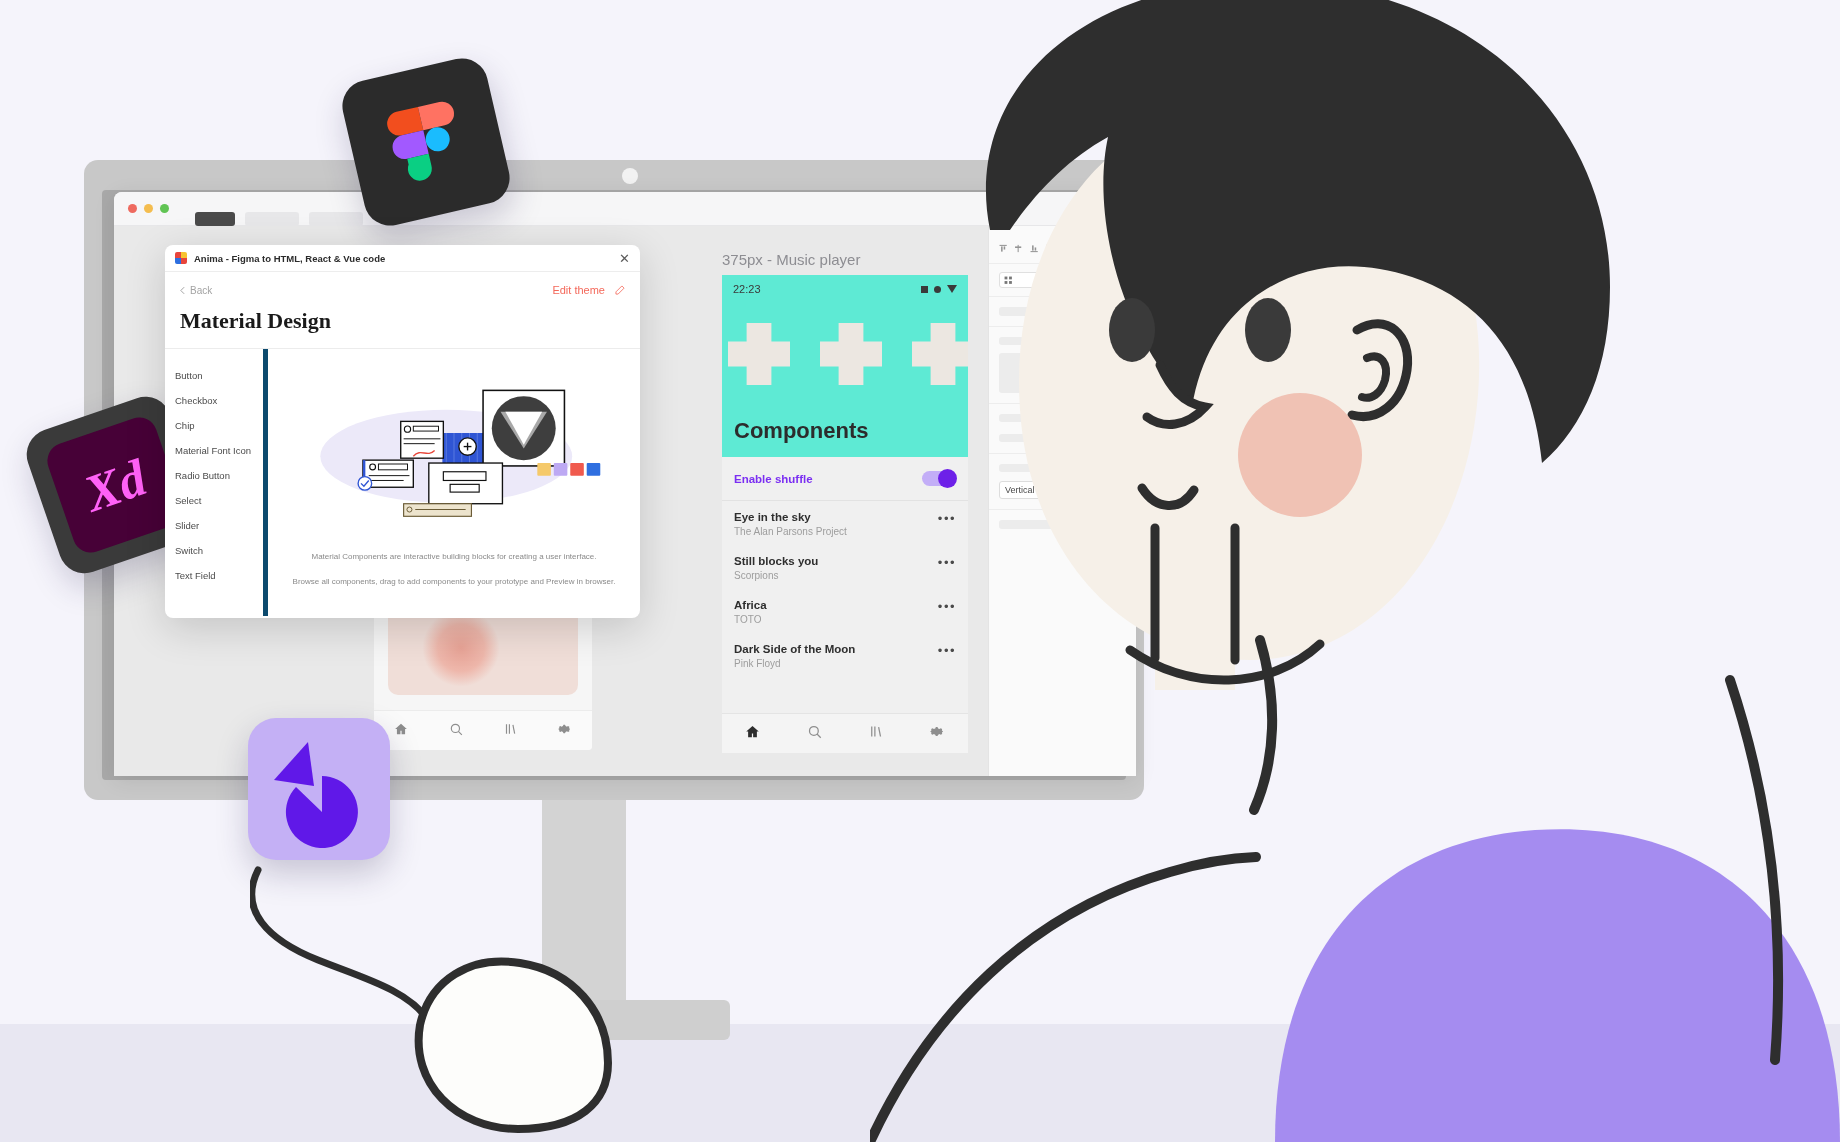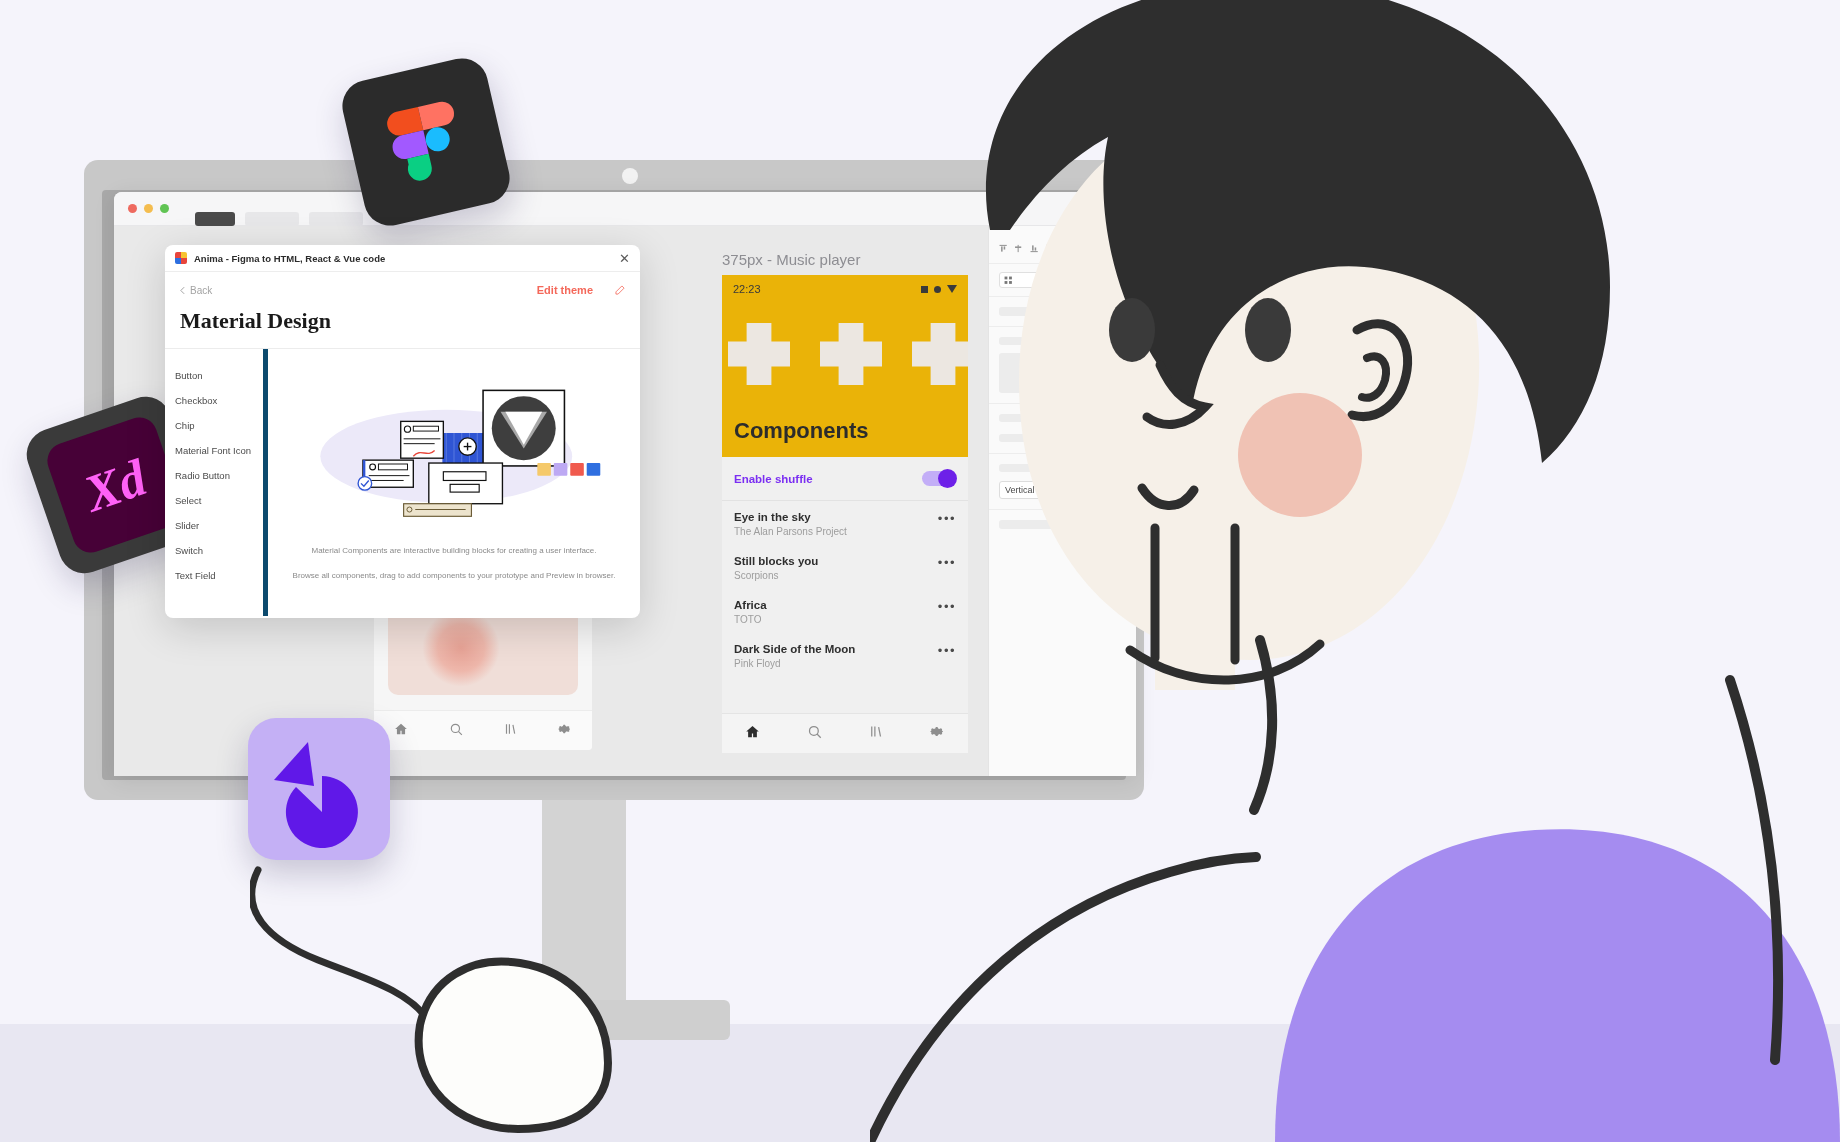--- a/index.html
+++ b/index.html
@@ -85,21 +85,21 @@
   
   .flower { position:absolute; background:#ece7e1; }
 
   .phone-a-nav{ position:absolute; bottom:0; left:0; right:0; height:40px; background:#fafafa;
                 border-top:1px solid #ececec; display:flex; align-items:center; justify-content:space-around;}
 
   
   .frame-b { position:absolute; left:608px; top:25px; width:246px; height:508px; }
   .frame-b-title { font-size:15px; color:#8d8d92; margin-bottom:7px; }
   .phone-b { width:246px; height:478px; background:#f0f0f0; overflow:hidden; position:relative;}
-  .hero { background:#eab308; height:182px; position:relative; }
+  .hero { background:#5eead4; height:182px; position:relative; }
   .hero-top { display:flex; align-items:center; justify-content:space-between; padding:8px 11px 0;}
   .hero-time { font-size:11px; color:#3a3a3a; }
   .hero-icons{ display:flex; gap:6px; align-items:center;}
   .hero-title { position:absolute; left:12px; bottom:13px; font-size:22px; font-weight:bold; color:#2c2c2c; }
   .shuffle-row {
     display:flex; align-items:center; justify-content:space-between;
     padding:14px 12px; background:#f0f0f0; border-bottom:1px solid #e2e2e2;
   }
   .shuffle-label { font-size:11.5px; color:#7b2ff2; font-weight:bold; }
   .toggle { width:34px;height:15px;border-radius:9px;background:#c3aef7;position:relative;}
@@ -138,28 +138,28 @@
     z-index: 20;
   }
   .modal-bar { height:27px; display:flex; align-items:center; padding:0 10px; border-bottom:1px solid #ededed;}
   .anima-logo { width:12px;height:12px;border-radius:2px;overflow:hidden;display:grid;
                 grid-template-columns:1fr 1fr;grid-template-rows:1fr 1fr;margin-right:7px;}
   .modal-bar-title { font-size:9.5px; color:#2b2b2b; font-weight:bold; }
   .modal-close { margin-left:auto; font-size:13px; color:#5a5a5a; line-height:1; cursor:pointer;}
   .modal-head { padding:12px 15px 0; }
   .head-row { display:flex; align-items:center; justify-content:space-between;}
   .back { font-size:10px; color:#a3a3a3; display:flex; align-items:center; gap:5px;}
-  .edit-theme { font-size:11px; color:#f4685a; font-weight:bold; display:flex; align-items:center; gap:22px;}
+  .edit-theme { font-size:11px; color:#f4685a; font-weight:normal; display:flex; align-items:center; gap:10px;}
   .modal-title { font-family:"Liberation Serif", serif; font-size:22px; font-weight:bold; color:#1a1a1a; margin-top:12px; }
   .modal-main { display:flex; border-top:1px solid #ececec; margin-top:14px; height:calc(100% - 105px);}
   .modal-side { width:103px; padding:14px 0 0 10px; border-right:5px solid #0c4a6e;}
   .side-item { font-size:9.5px; color:#4b4b4b; padding:7px 0; cursor:pointer;}
   .modal-content { flex:1; padding:22px 18px; }
   .illus { width:100%; height:155px; position:relative; }
-  .mc-text { text-align:center; font-size:8px; color:#8a8a8a; line-height:1.65; margin-top:18px;}
+  .mc-text { text-align:center; font-size:8px; color:#8a8a8a; line-height:1.65; margin-top:24px;}
   .mc-text p + p { margin-top:12px; }
 
   
   .badge { position:absolute; border-radius:26px; box-shadow:0 14px 32px rgba(40,30,80,.22); }
   .badge-figma { left:352px; top:68px; width:148px; height:148px; background:#2b2b2b; transform:rotate(-13deg);}
   .badge-xd    { left:40px; top:410px; width:150px; height:150px; background:#3a3a3a; transform:rotate(-19deg);}
   .badge-anima { left:248px; top:718px; width:142px; height:142px; background:#c4b0f5; border-radius:28px;}
 
   .xd-inner { position:absolute; left:18px; top:18px; right:18px; bottom:18px; background:#470137; border-radius:18px;
               display:flex; align-items:center; justify-content:center;}

